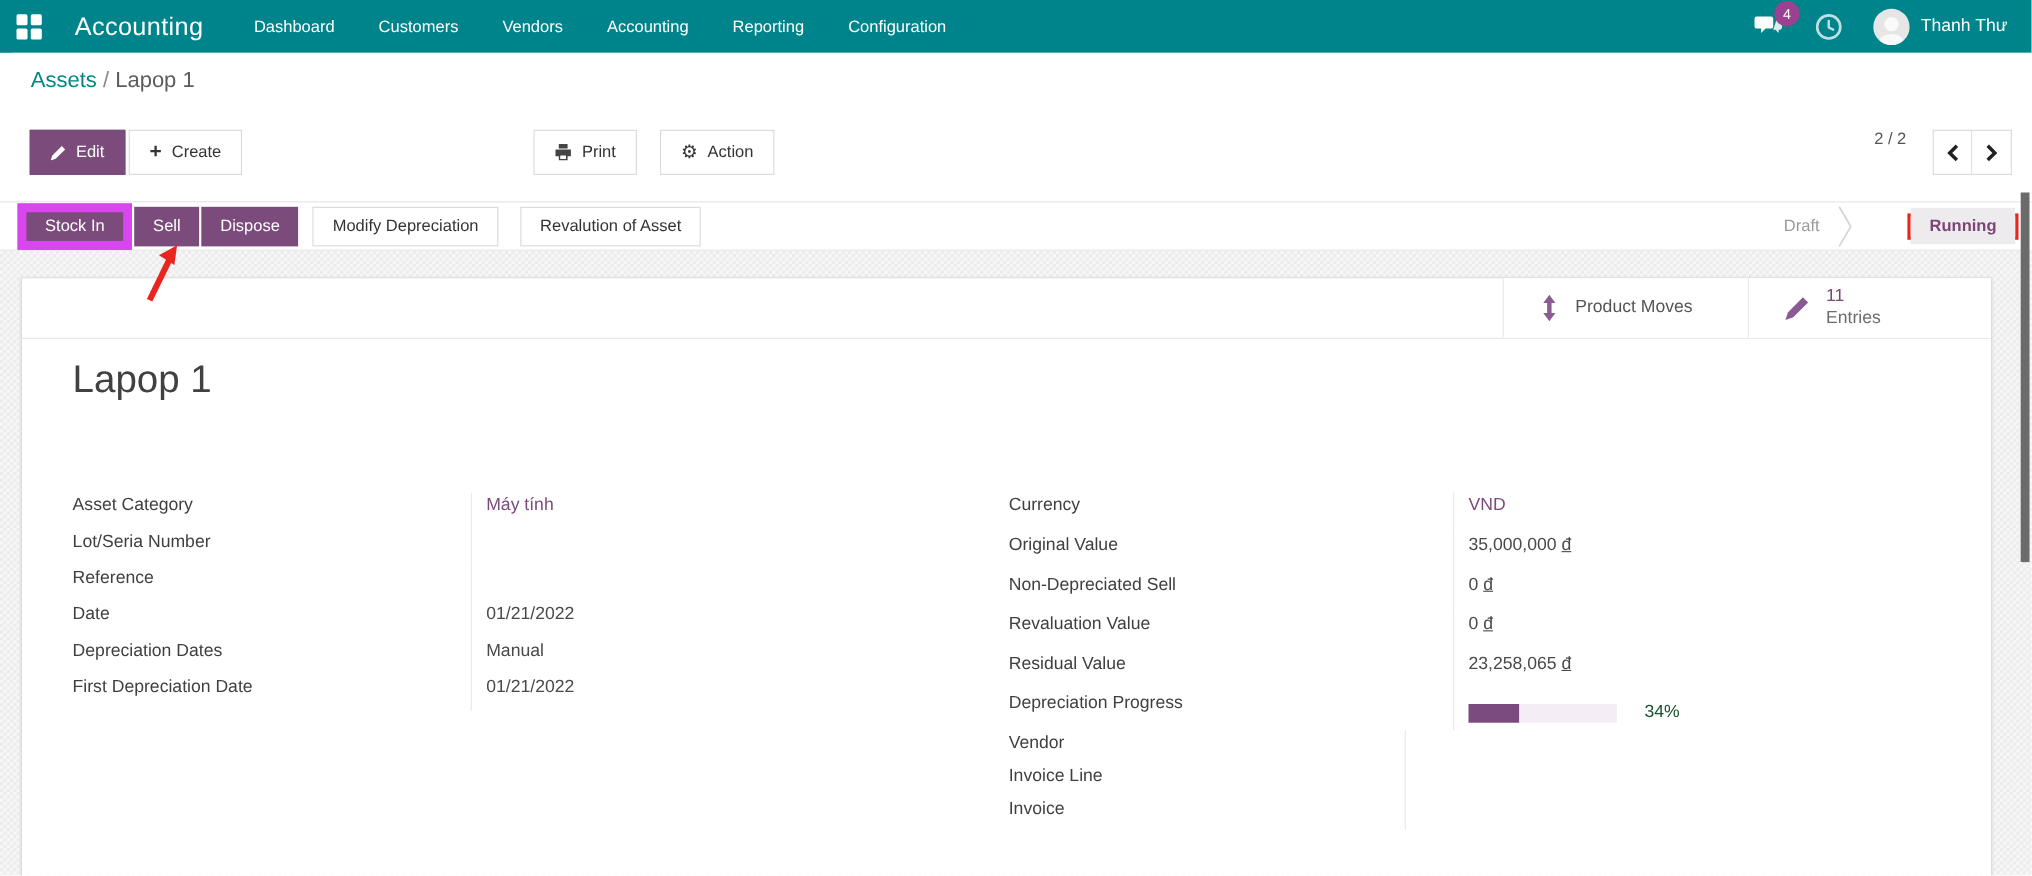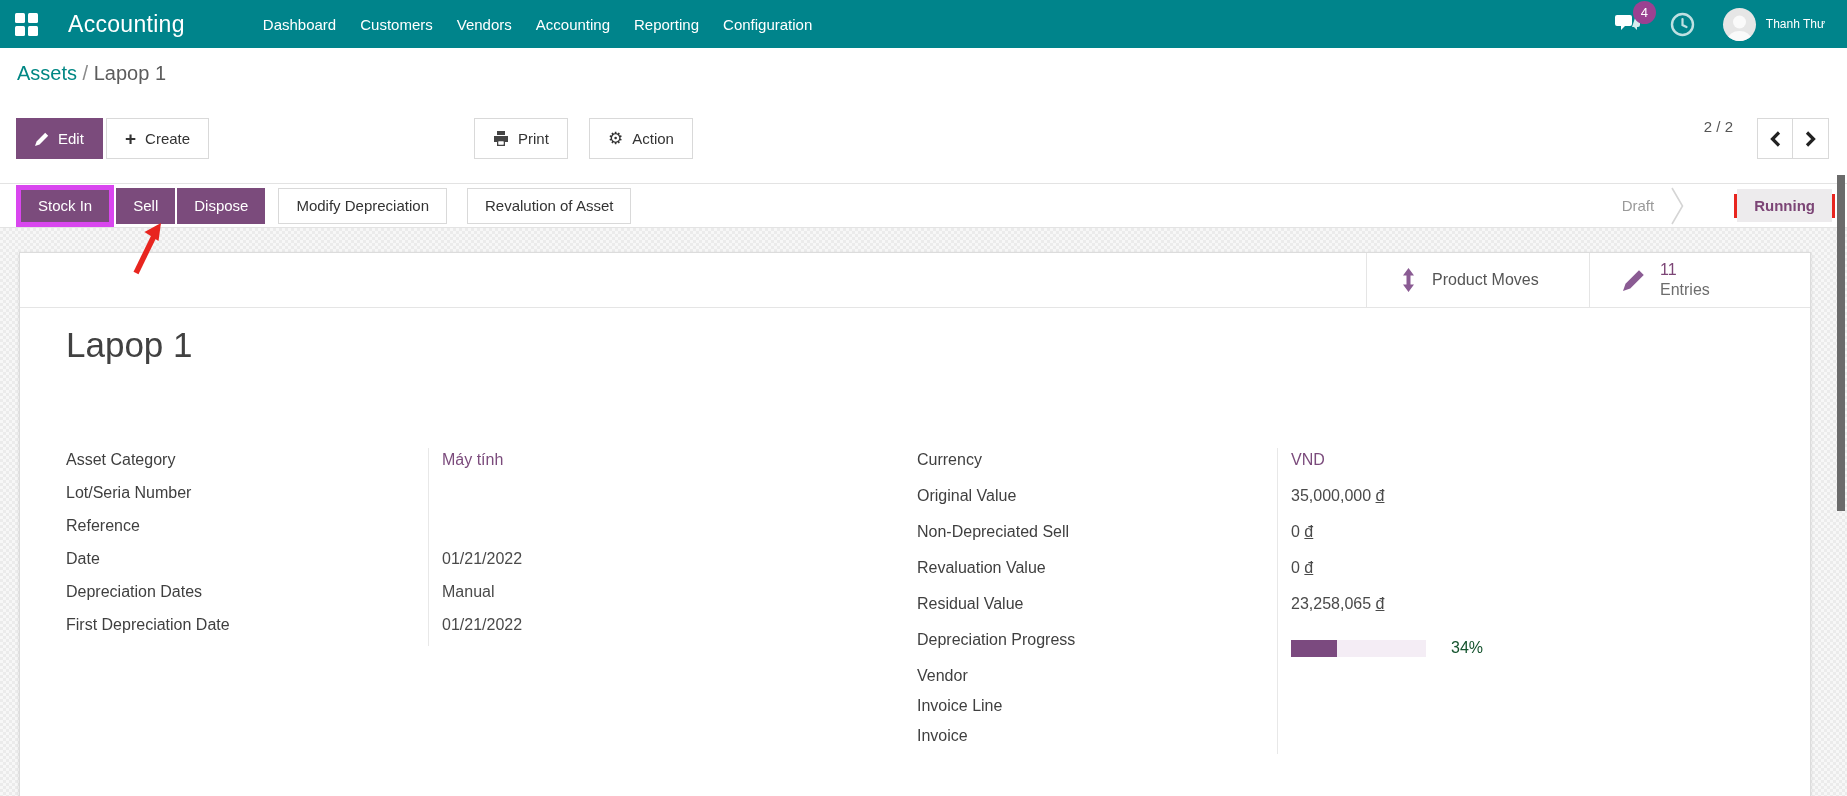--- a/index.html
+++ b/index.html
@@ -10,37 +10,37 @@
   }
 
   
   .navbar {
     position:absolute; top:0; left:0; right:0; height:48px;
     background:#00848B; display:flex; align-items:center; color:#fff;
   }
   .apps-icon { margin-left:15px; display:grid; grid-template-columns:10px 10px; gap:3px; cursor:pointer; }
   .apps-icon span { width:10px; height:10px; background:#fff; border-radius:1.5px; }
   .brand { font-size:23px; font-weight:400; margin-left:30px; letter-spacing:.3px; cursor:pointer; }
-  .nav-menu { display:flex; gap:24px; margin-left:78px; font-size:15px;text-align:center; }
+  .nav-menu { display:flex; gap:40px; margin-left:46px; font-size:15px;text-align:center; }
   .nav-menu span { cursor:pointer; white-space:nowrap; }
   .nav-right { margin-left:auto; display:flex; align-items:center; margin-right:22px; }
   .msg-wrap { position:relative; margin-right:30px; cursor:pointer; }
   .msg-badge {
     position:absolute; top:-10px; right:-16px; width:23px; height:23px; border-radius:50%;
     background:#9B4191; color:#fff; font-size:13px; display:flex; align-items:center; justify-content:center;
   }
   .clock-wrap { margin-right:28px; cursor:pointer; display:flex; }
   .avatar {
     width:33px; height:33px; border-radius:50%; background:#e6e6e6; overflow:hidden;
     display:flex; align-items:flex-end; justify-content:center; margin-right:10px; cursor:pointer;
   }
-  .user-name { font-size:12px; cursor:pointer; }
-
-  
-  .control-panel { position:absolute; top:48px; left:0; right:0; height:135px; background:#fff; }
+  .user-name { font-size:16px; cursor:pointer; }
+
+  
+  .control-panel { position:absolute; top:48px; left:11px; right:0; height:135px; background:#fff; }
   .breadcrumb { position:absolute; top:14px; left:17px; font-size:20px; color:#8a8a8a; }
   .breadcrumb .parent { color:#008784; cursor:pointer; }
   .breadcrumb .current { color:#5c5c5c; }
   .btn {
     position:absolute; top:70px; height:41px; display:inline-flex; align-items:center; gap:9px;
     padding:0 18px; font-size:15px; background:#fff; border:1px solid #d9d9d9; color:#333; cursor:pointer;
   }
   .btn-primary { background:#7B4B7C; border-color:#7B4B7C; color:#fff; }
   .btn-edit { left:16px; }
   .btn-create { left:106px; }
@@ -57,21 +57,21 @@
   .pager-btn + .pager-btn { border-left:none; }
 
   
   .statusbar {
     position:absolute; top:183px; left:0; right:0; height:45px; background:#fff;
     border-top:1px solid #e3e3e3; border-bottom:1px solid #e3e3e3;
     display:flex; align-items:center; padding-left:16px;
   }
   .sb-btn { height:36px; padding:0 17px; font-size:15px; cursor:pointer; white-space:nowrap; }
   .sb-purple { background:#7B4B7C; color:#fff; border:none; margin-right:2px; }
-  .sb-highlight { height:42px; border:5px solid #d946ef; }
+  .sb-highlight { height:42px; border:8px solid #d946ef; }
   .sb-white { background:#fff; border:1px solid #d9d9d9; color:#333; }
   .sb-modify { margin-left:11px; }
   .sb-reval { margin-left:20px; }
   .sb-right { margin-left:auto; display:flex; align-items:center; padding-right:12px; }
   .draft-label { color:#9a9a9a; font-size:15px; margin-right:16px; cursor:pointer; }
   .sb-chevron { margin-right:10px; display:flex; }
   .annotation-box { border:3px solid #E8251F;margin-left:39px; }
   .running-step {
     background:#edebed; padding:8px 17px; color:#7C4576; font-weight:bold; font-size:15px; cursor:pointer;
   }
@@ -100,21 +100,21 @@
   .bb-stat { line-height:1.25; }
   .bb-stat .num { color:#7C4576; }
   .bb-stat .lbl { color:#6d6d6d; }
 
   .sheet-title { position:absolute; left:46px; top:72px; font-size:35px; color:#414141; font-weight:400; }
 
   .fields-left  { position:absolute; left:46px;  top:195px; width:700px; }
   .fields-right { position:absolute; left:897px; top:195px; width:845px; }
   .frow { display:flex; align-items:stretch; }
   .fields-left  .frow { min-height:33px; }
-  .fields-right .frow.tall  { min-height:36px; }
+  .fields-right .frow.tall  { min-height:36px;gap:44px; }
   .fields-right .frow.short { min-height:30px; }
   .flabel { font-size:16px; color:#3f3f3f; padding-top:3px; }
   .fields-left  .flabel { width:362px; padding-right:20px; }
   .fields-right .flabel { width:360px; padding-right:20px; }
   .fvalue {
     flex:1; border-left:1px solid #e8e8e8; padding-left:13px; padding-top:3px;
     font-size:16px; color:#4a4a4a;
   }
   .fvalue.link { color:#7B4B7C; cursor:pointer; }
   .fvalue u { text-decoration:underline; }

